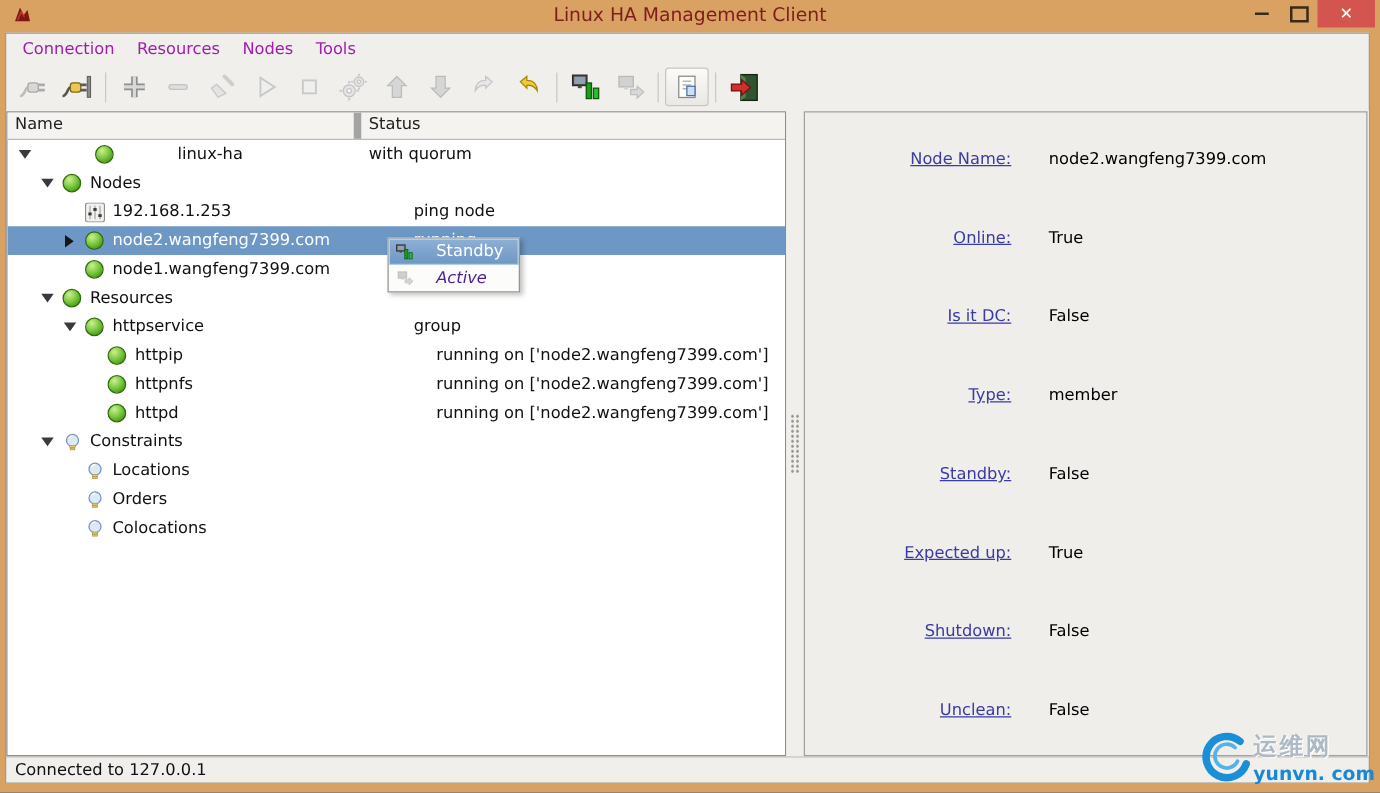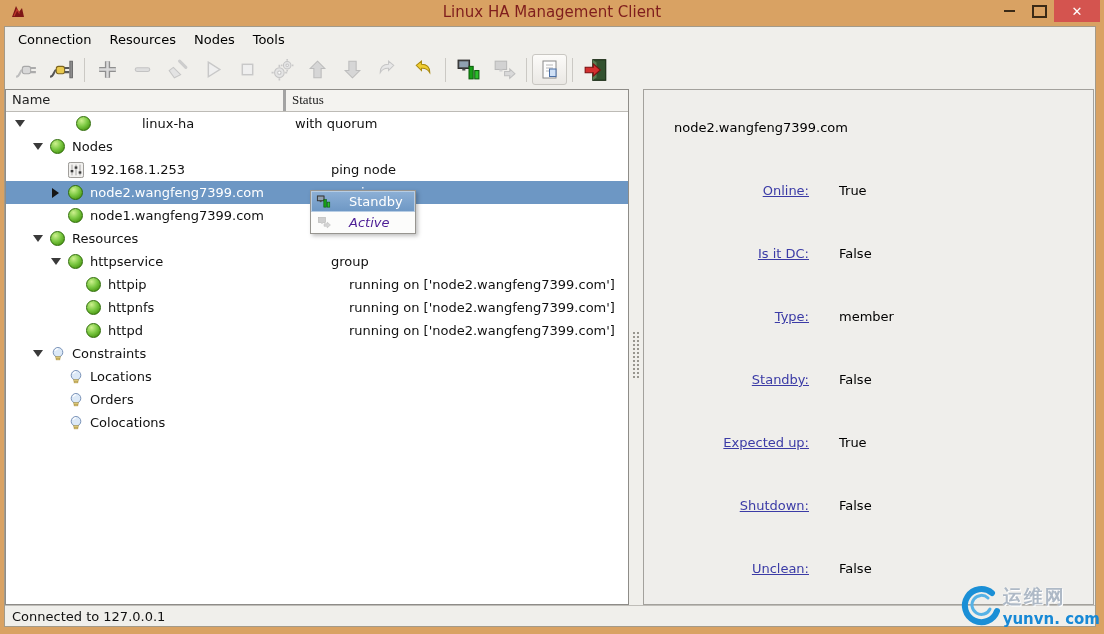--- a/index.html
+++ b/index.html
@@ -19,36 +19,36 @@
   .wc-max i { display:block; width:11px; height:9px; border:2px solid #3a2a16; }
   .wc-close { width:46px; background:#d4544f; color:#fff; font-size:13px; font-weight:bold; }
   
   .inner {
     position:absolute; top:26px; left:4px; right:8px; bottom:7px;
     background:#f0efeb; border:1px solid #a39a89;
     display:flex; flex-direction:column;
   }
   
   .menubar { height:24px; display:flex; align-items:center; padding-left:4px; }
-  .menu-item { padding:7px 9px; color:#000000; }
+  .menu-item { padding:7px 9px; color:#a21caf; }
   
   .toolbar { height:37px; display:flex; align-items:center; padding-left:4px; }
   .tbtn { width:35px; height:31px; display:flex; align-items:center; justify-content:center; }
   .tbtn.raised { border:1px solid #c9c7c2; border-radius:3px; background:linear-gradient(#fcfbf9,#eae8e4); width:33px; height:29px; }
   .tsep { width:1px; height:24px; background:#cbc9c4; margin:0 5px; }
   
   .main { flex:1; min-height:0; display:flex; background:#f0efeb; }
   .tree-panel {
     width:622px; background:#fff; border:1px solid #8e8c88;
     margin:1px 0 0 0; display:flex; flex-direction:column; overflow:hidden;
   }
   .tree-header { height:21px; display:flex; background:#f4f3f0; border-bottom:1px solid #bdbbb6; flex:none; }
   .th { padding:2px 6px; color:#222; }
-  .th-name { width:265px; border-right:3px solid #a3a3a3; }
-  .th-status { flex:1;font-family:Liberation Serif, serif; }
+  .th-name { width:265px; border-right:6px solid #a3a3a3; }
+  .th-status { flex:1; }
   .tree-row { height:23px; display:flex; align-items:center; }
   .tree-row .name-cell { width:277px; flex:none; display:flex; align-items:center; }
   .lv0 .name-cell { padding-left:8px;gap:44px; }
   .lv1 .name-cell { padding-left:26px; }
   .lv2 .name-cell { padding-left:44px; }
   .lv3 .name-cell { padding-left:62px; }
   .expander { width:18px; flex:none; display:flex; align-items:center; }
   .exp-down::before { content:""; display:block; margin-left:1px;
     border-left:5px solid transparent; border-right:5px solid transparent; border-top:7px solid #3a3a3a; }
   .exp-right::before { content:""; display:block; margin-left:2px;
@@ -382,20 +382,21 @@
           <div class="status-cell"></div>
         </div>
       </div>
 
       <div class="splitter">
         <div class="splitter-handle"></div>
       </div>
 
       <div class="details-panel">
         <div class="detail-row" style="top:29px">
+          <div class="detail-label">Node Name:</div>
           <div class="detail-value">node2.wangfeng7399.com</div>
         </div>
         <div class="detail-row" style="top:92px">
           <div class="detail-label">Online:</div>
           <div class="detail-value">True</div>
         </div>
         <div class="detail-row" style="top:155px">
           <div class="detail-label">Is it DC:</div>
           <div class="detail-value">False</div>
         </div>

